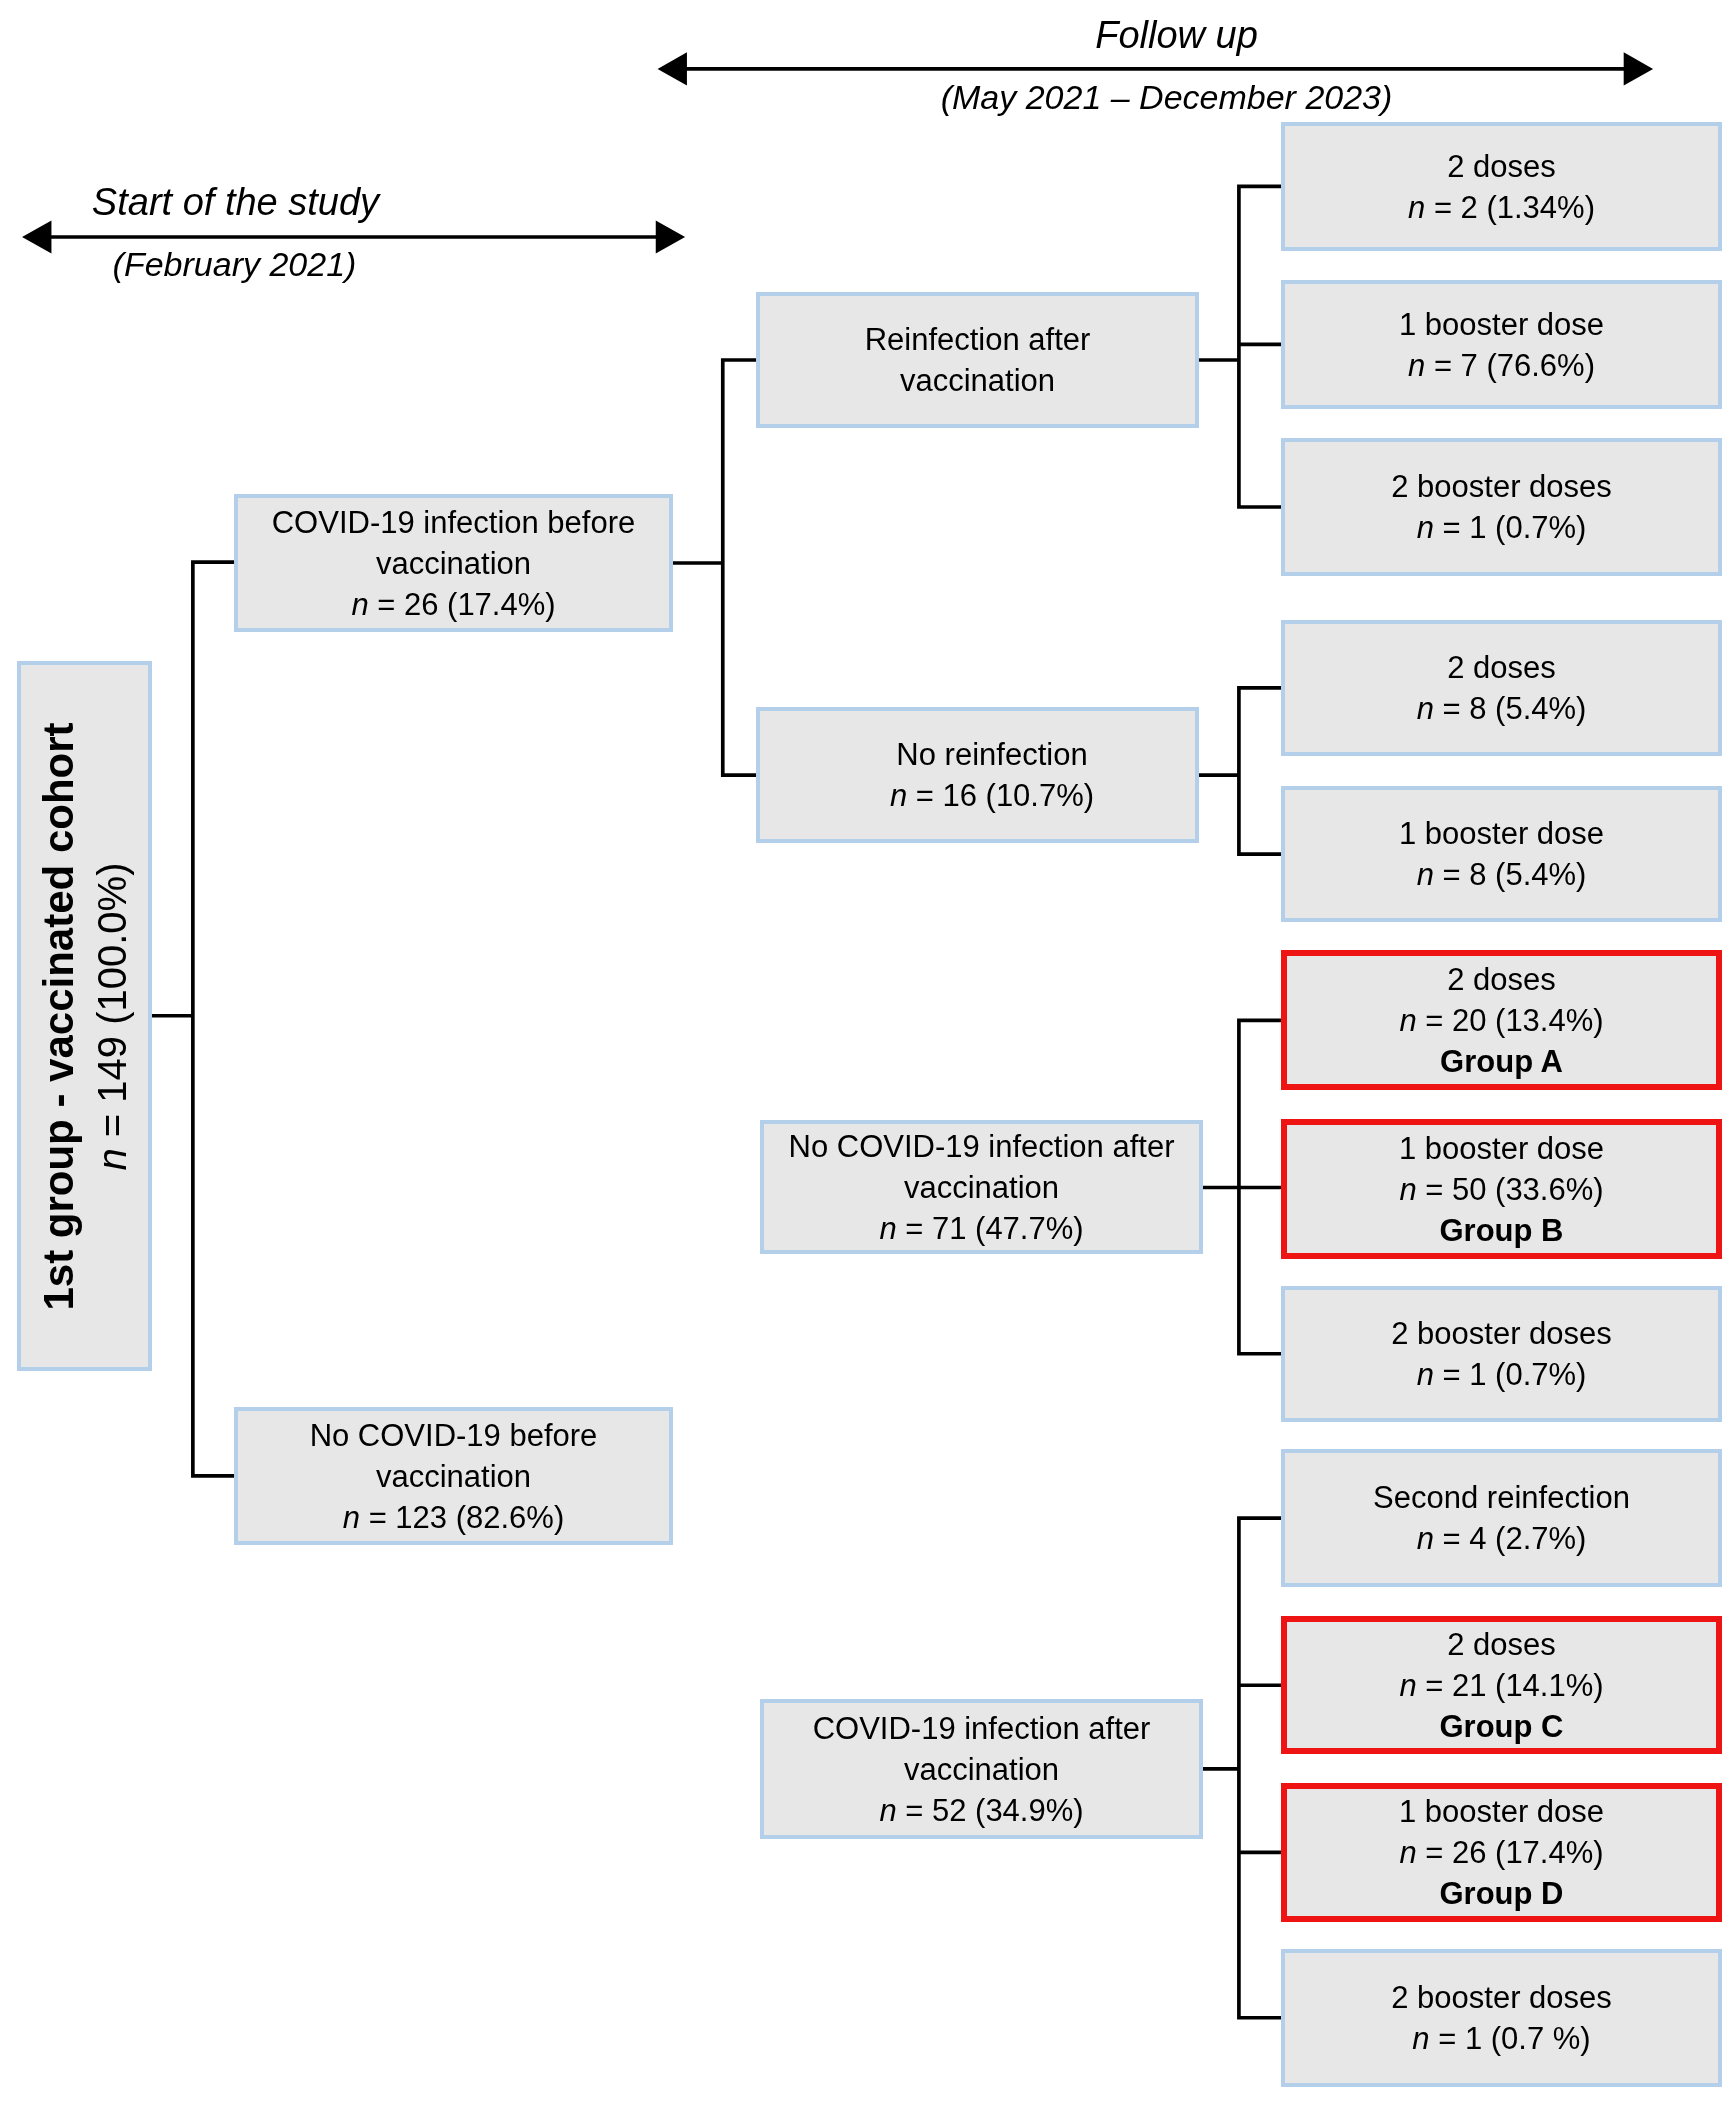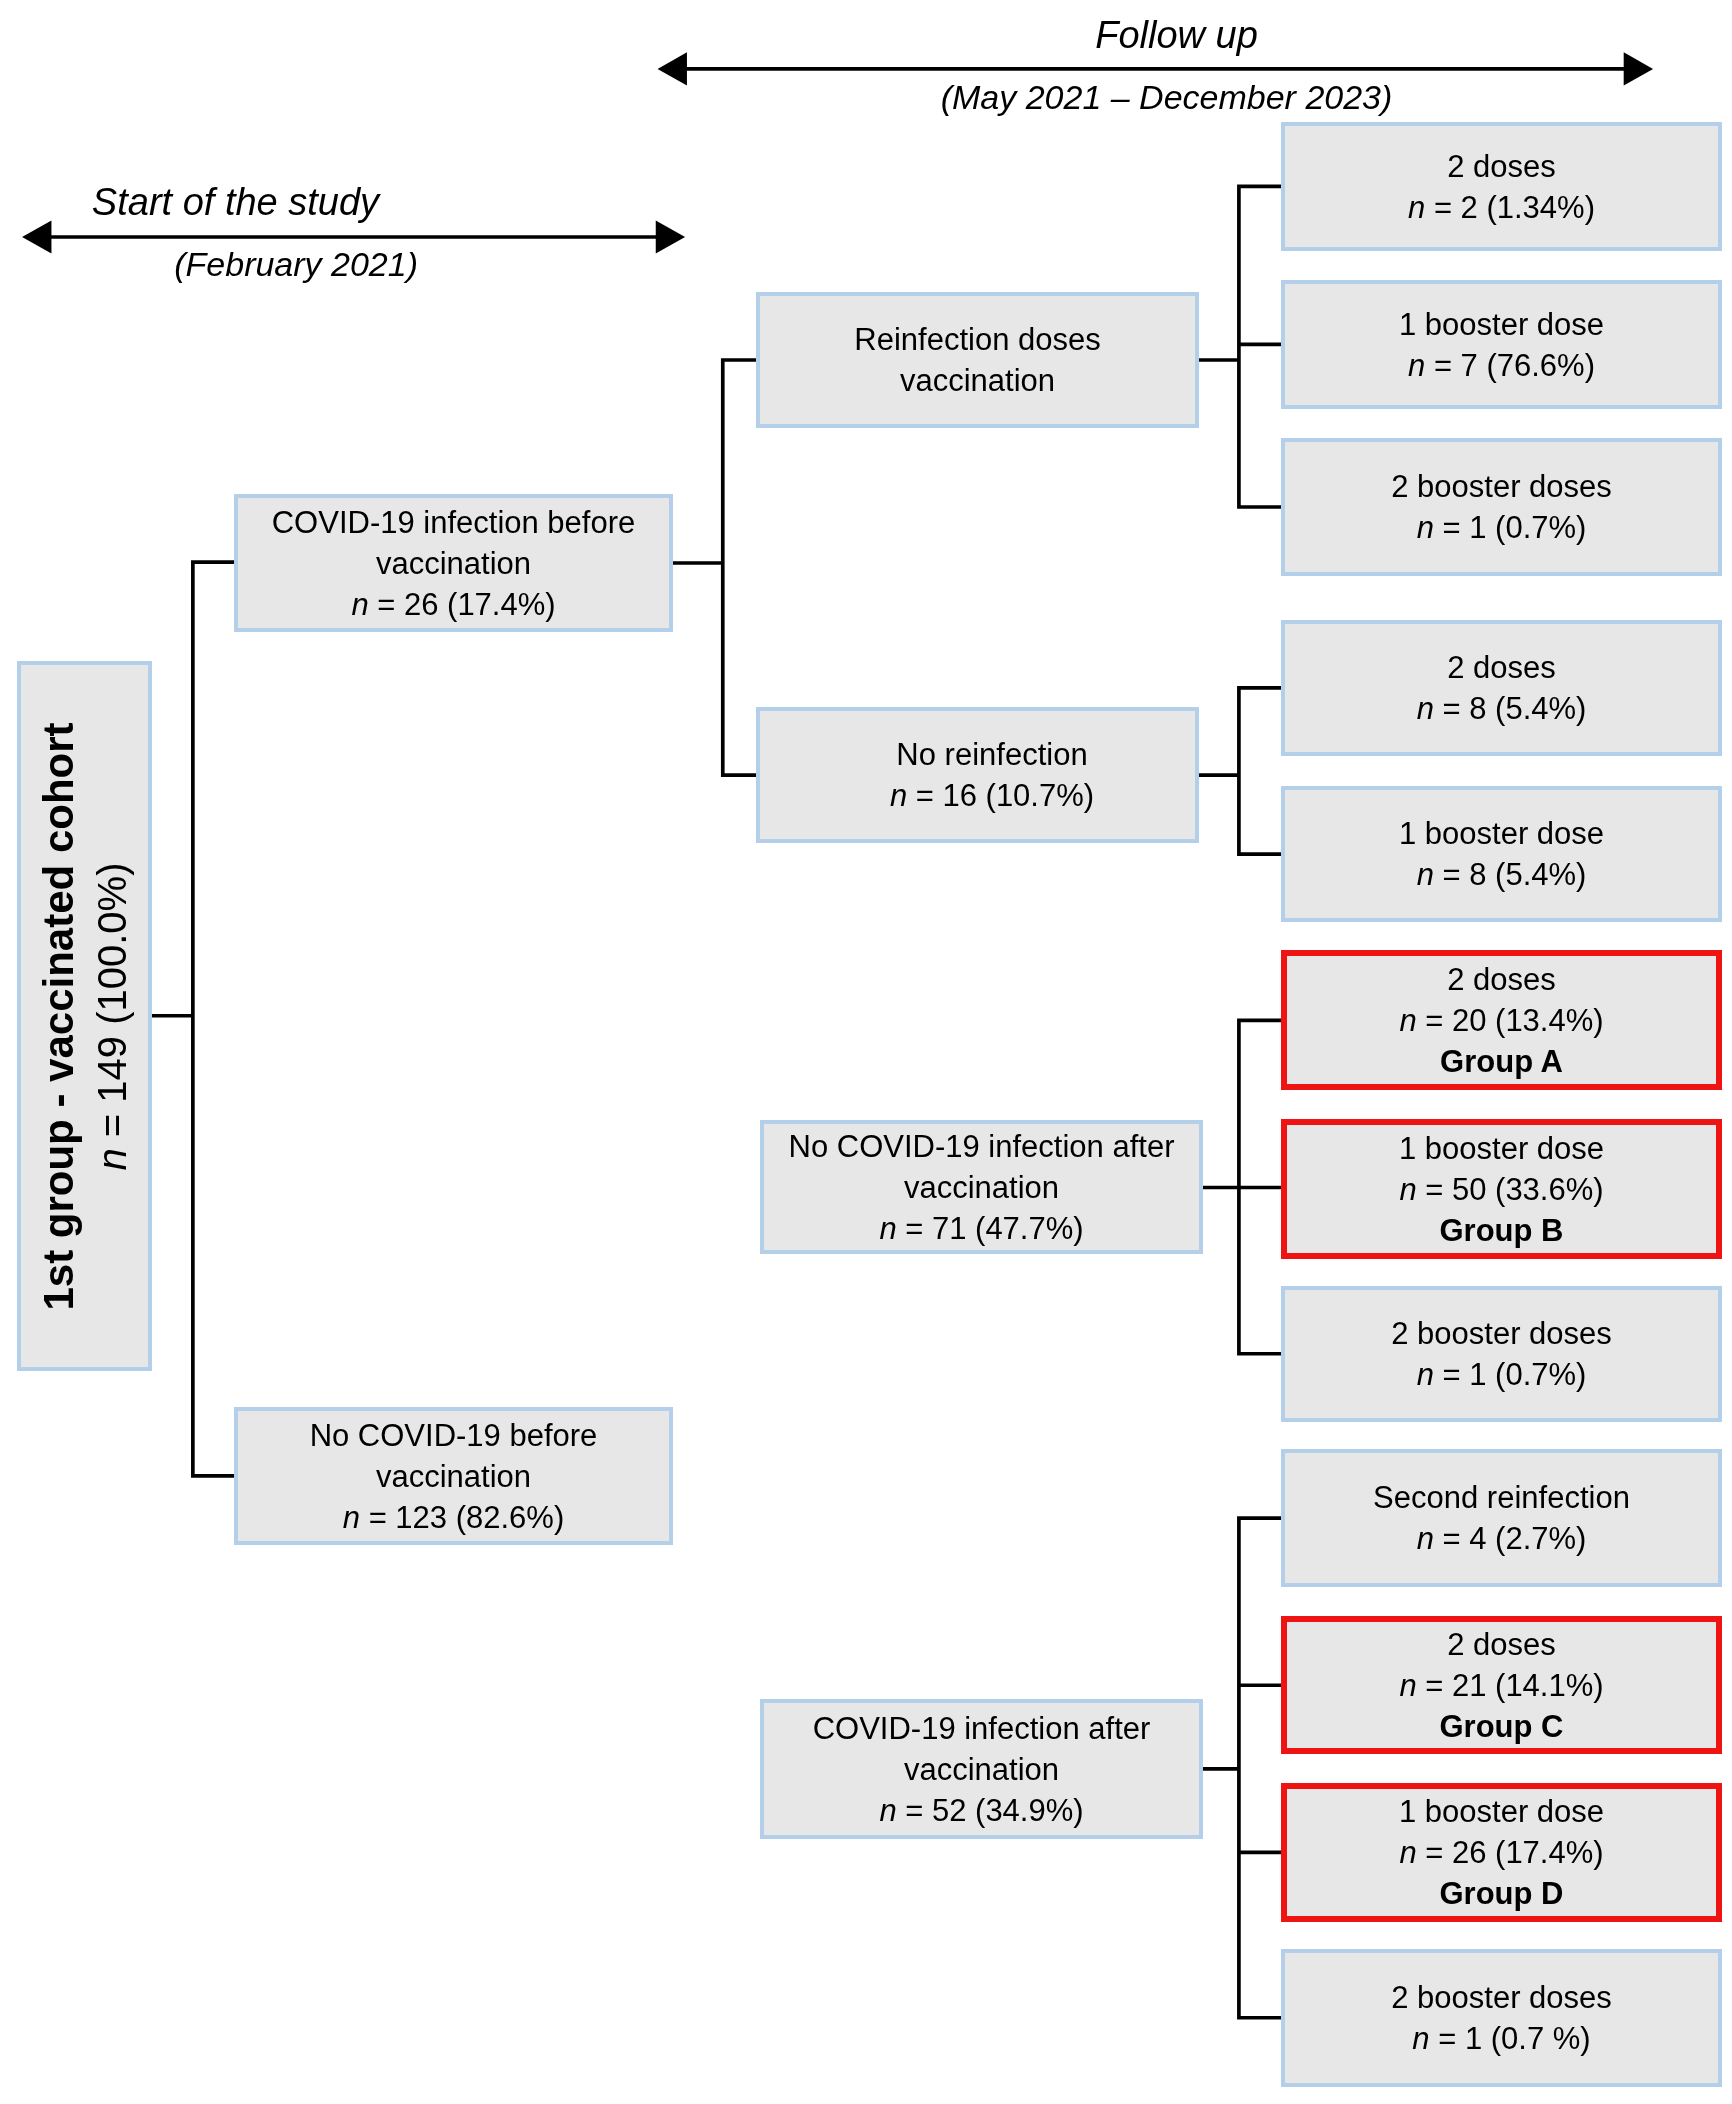--- a/index.html
+++ b/index.html
@@ -51,42 +51,42 @@
     <g>
       <line x1="48" y1="258" x2="722" y2="258" stroke="#000000" stroke-width="4"></line>
       <polygon points="24,258 56,240 56,276" fill="#000000"></polygon>
       <polygon points="746,258 714,240 714,276" fill="#000000"></polygon>
     </g>
   </svg>
 
   <div class="tl-title" style="left:993px;top:13px;width:367px;">Follow up</div>
   <div class="tl-sub" style="left:937px;top:77px;width:459px;">(May 2021 – December 2023)</div>
   <div class="tl-title" style="left:52px;top:180px;width:367px;">Start of the study</div>
-  <div class="tl-sub" style="left:51px;top:244px;width:367px;text-align:right;">(February 2021)</div>
+  <div class="tl-sub" style="left:51px;top:244px;width:367px;">(February 2021)</div>
 
   <div class="node root" style="left:16.5px;top:661px;width:135px;height:710px;">
     <div class="rot">
       <div class="rtitle">1st group - vaccinated cohort</div>
       <div class="rn"><span class="nsym">n</span> <span>= 149 (100.0%)</span></div>
     </div>
   </div>
 
   <div class="node" style="left:234px;top:494px;width:439px;height:138px;">
     <div class="lbl">COVID-19 infection before</div>
     <div class="lbl">vaccination</div>
     <div class="lbl"><span class="nsym">n</span> <span>= 26 (17.4%)</span></div>
   </div>
   <div class="node" style="left:234px;top:1407px;width:439px;height:138px;">
     <div class="lbl">No COVID-19 before</div>
     <div class="lbl">vaccination</div>
     <div class="lbl"><span class="nsym">n</span> <span>= 123 (82.6%)</span></div>
   </div>
 
   <div class="node" style="left:756px;top:292px;width:443px;height:136px;">
-    <div class="lbl">Reinfection doses</div>
+    <div class="lbl">Reinfection after</div>
     <div class="lbl">vaccination</div>
   </div>
   <div class="node" style="left:756px;top:707px;width:443px;height:136px;padding-left:29px;">
     <div class="lbl">No reinfection</div>
     <div class="lbl"><span class="nsym">n</span> <span>= 16 (10.7%)</span></div>
   </div>
   <div class="node" style="left:760px;top:1120px;width:443px;height:134px;align-items:flex-end;">
     <div class="lbl">No COVID-19 infection after</div>
     <div class="lbl">vaccination</div>
     <div class="lbl"><span class="nsym">n</span> <span>= 71 (47.7%)</span></div>

